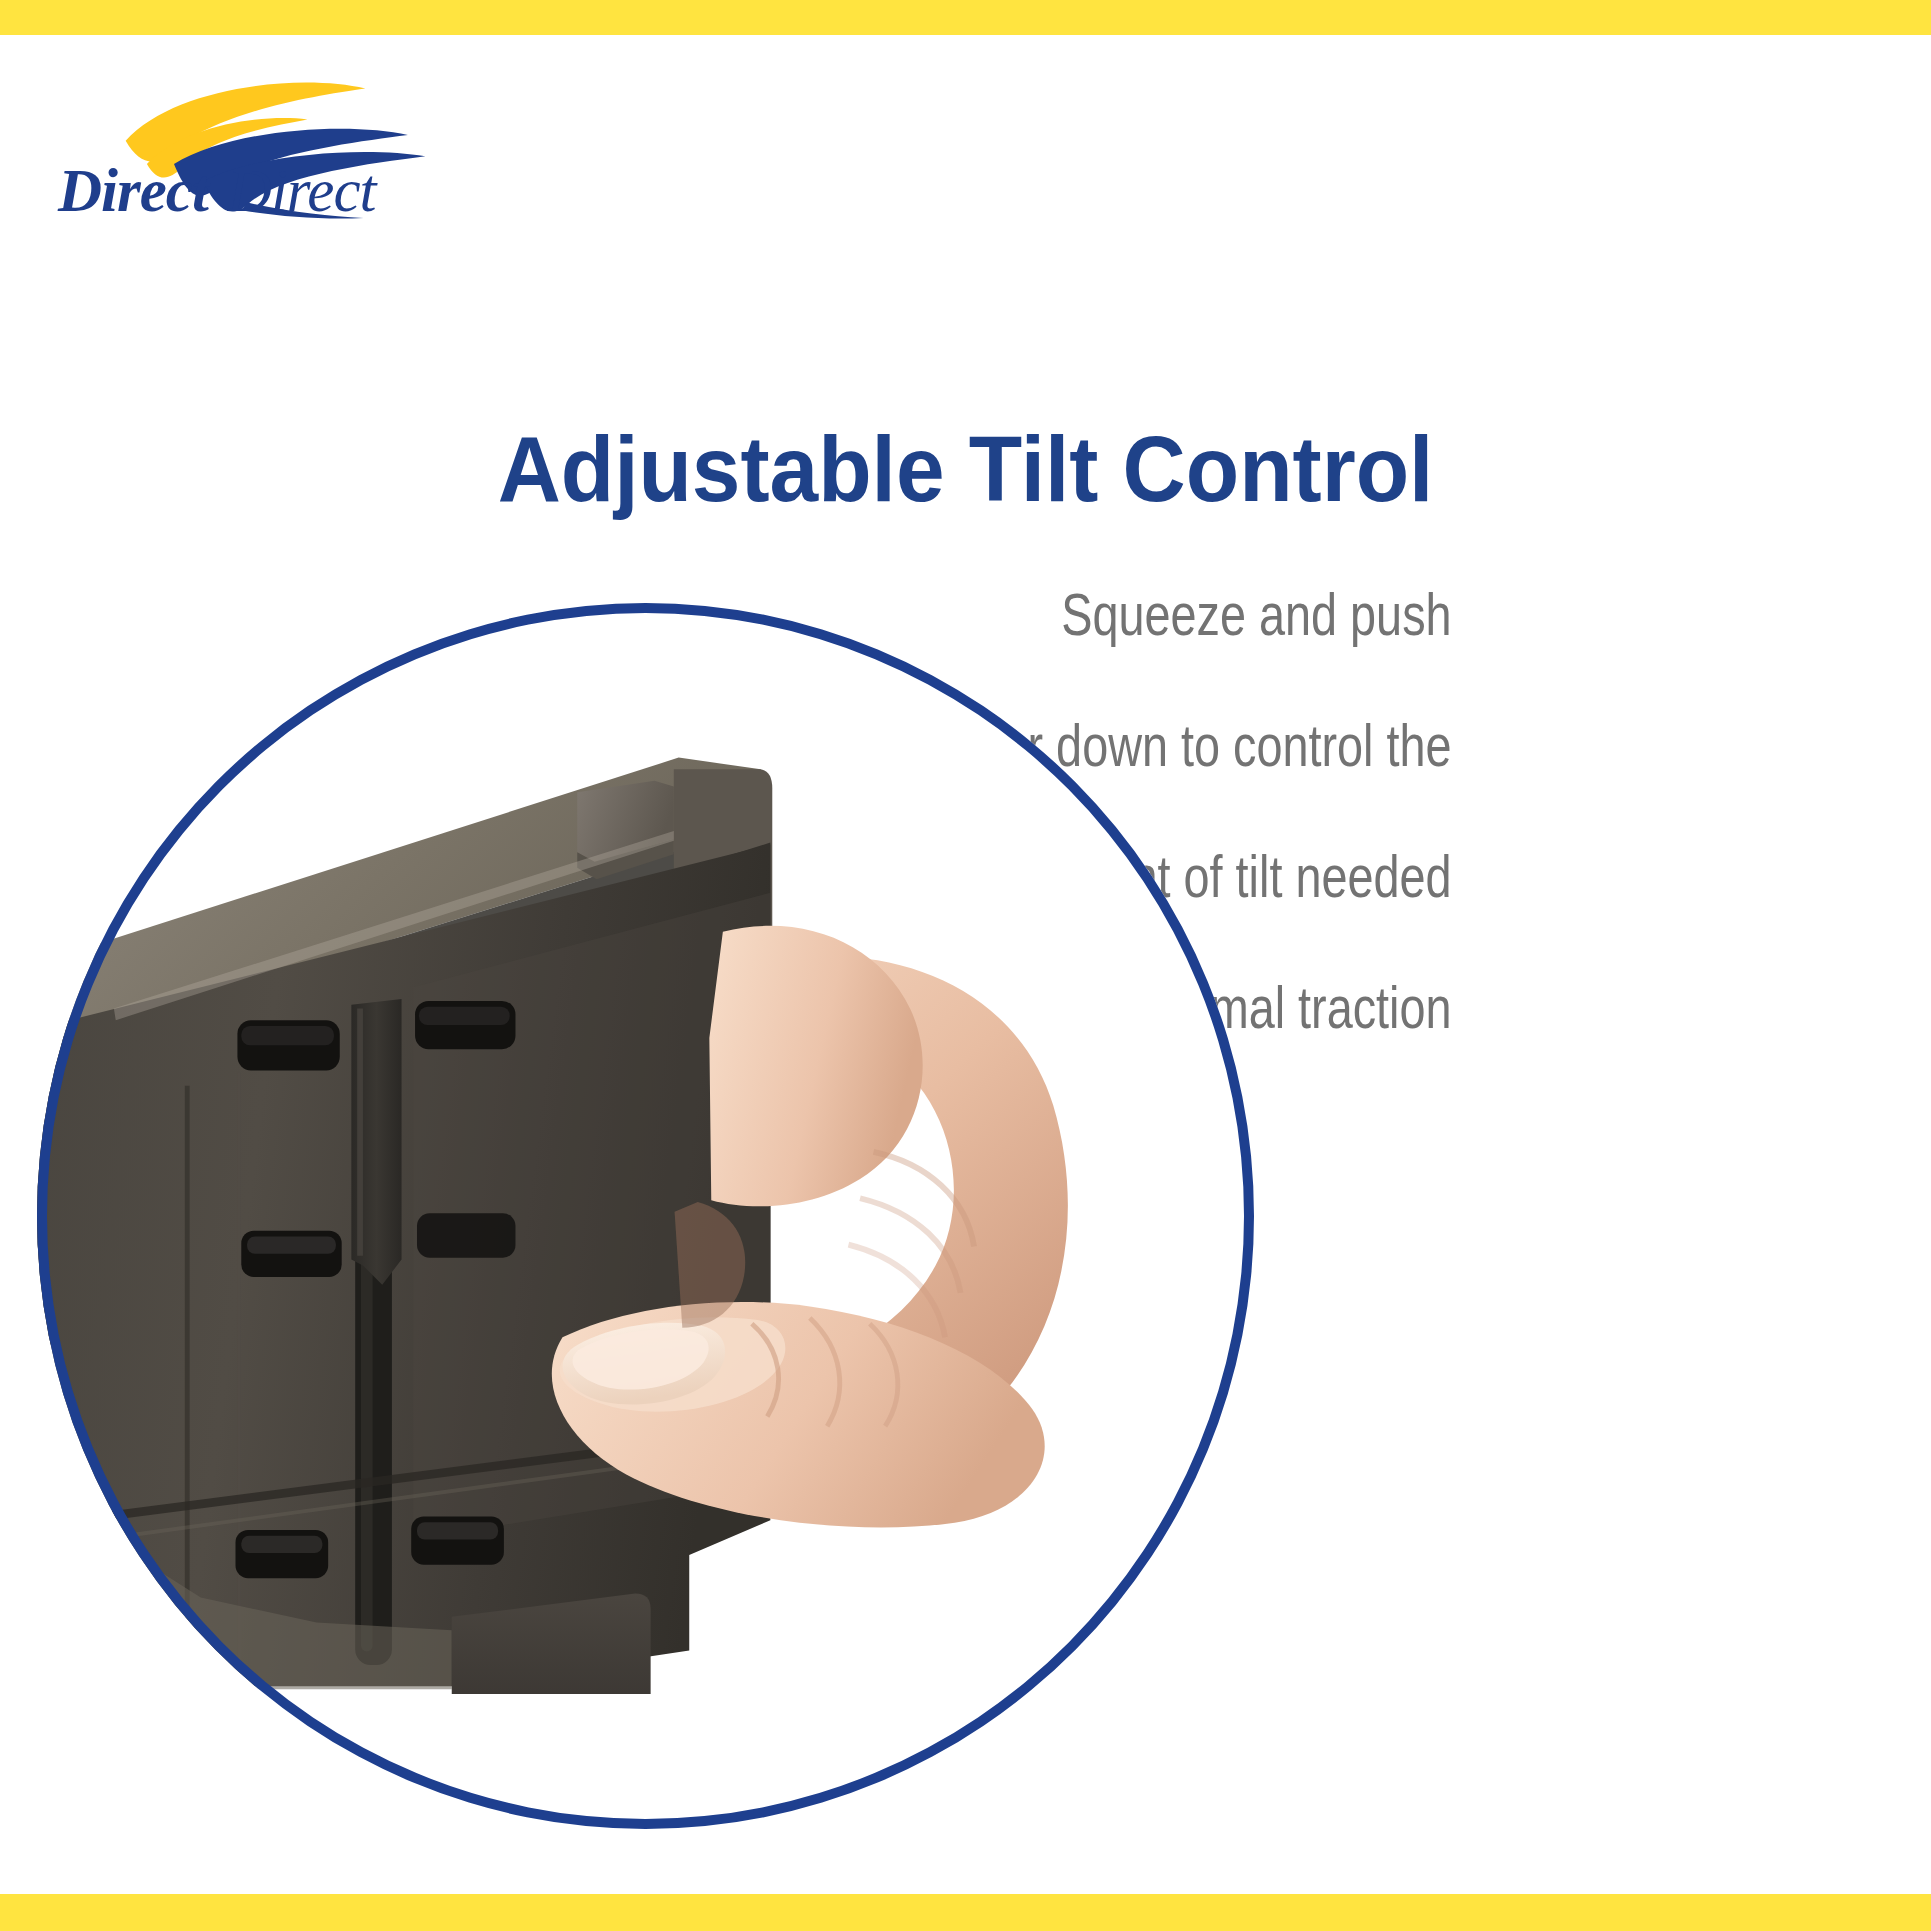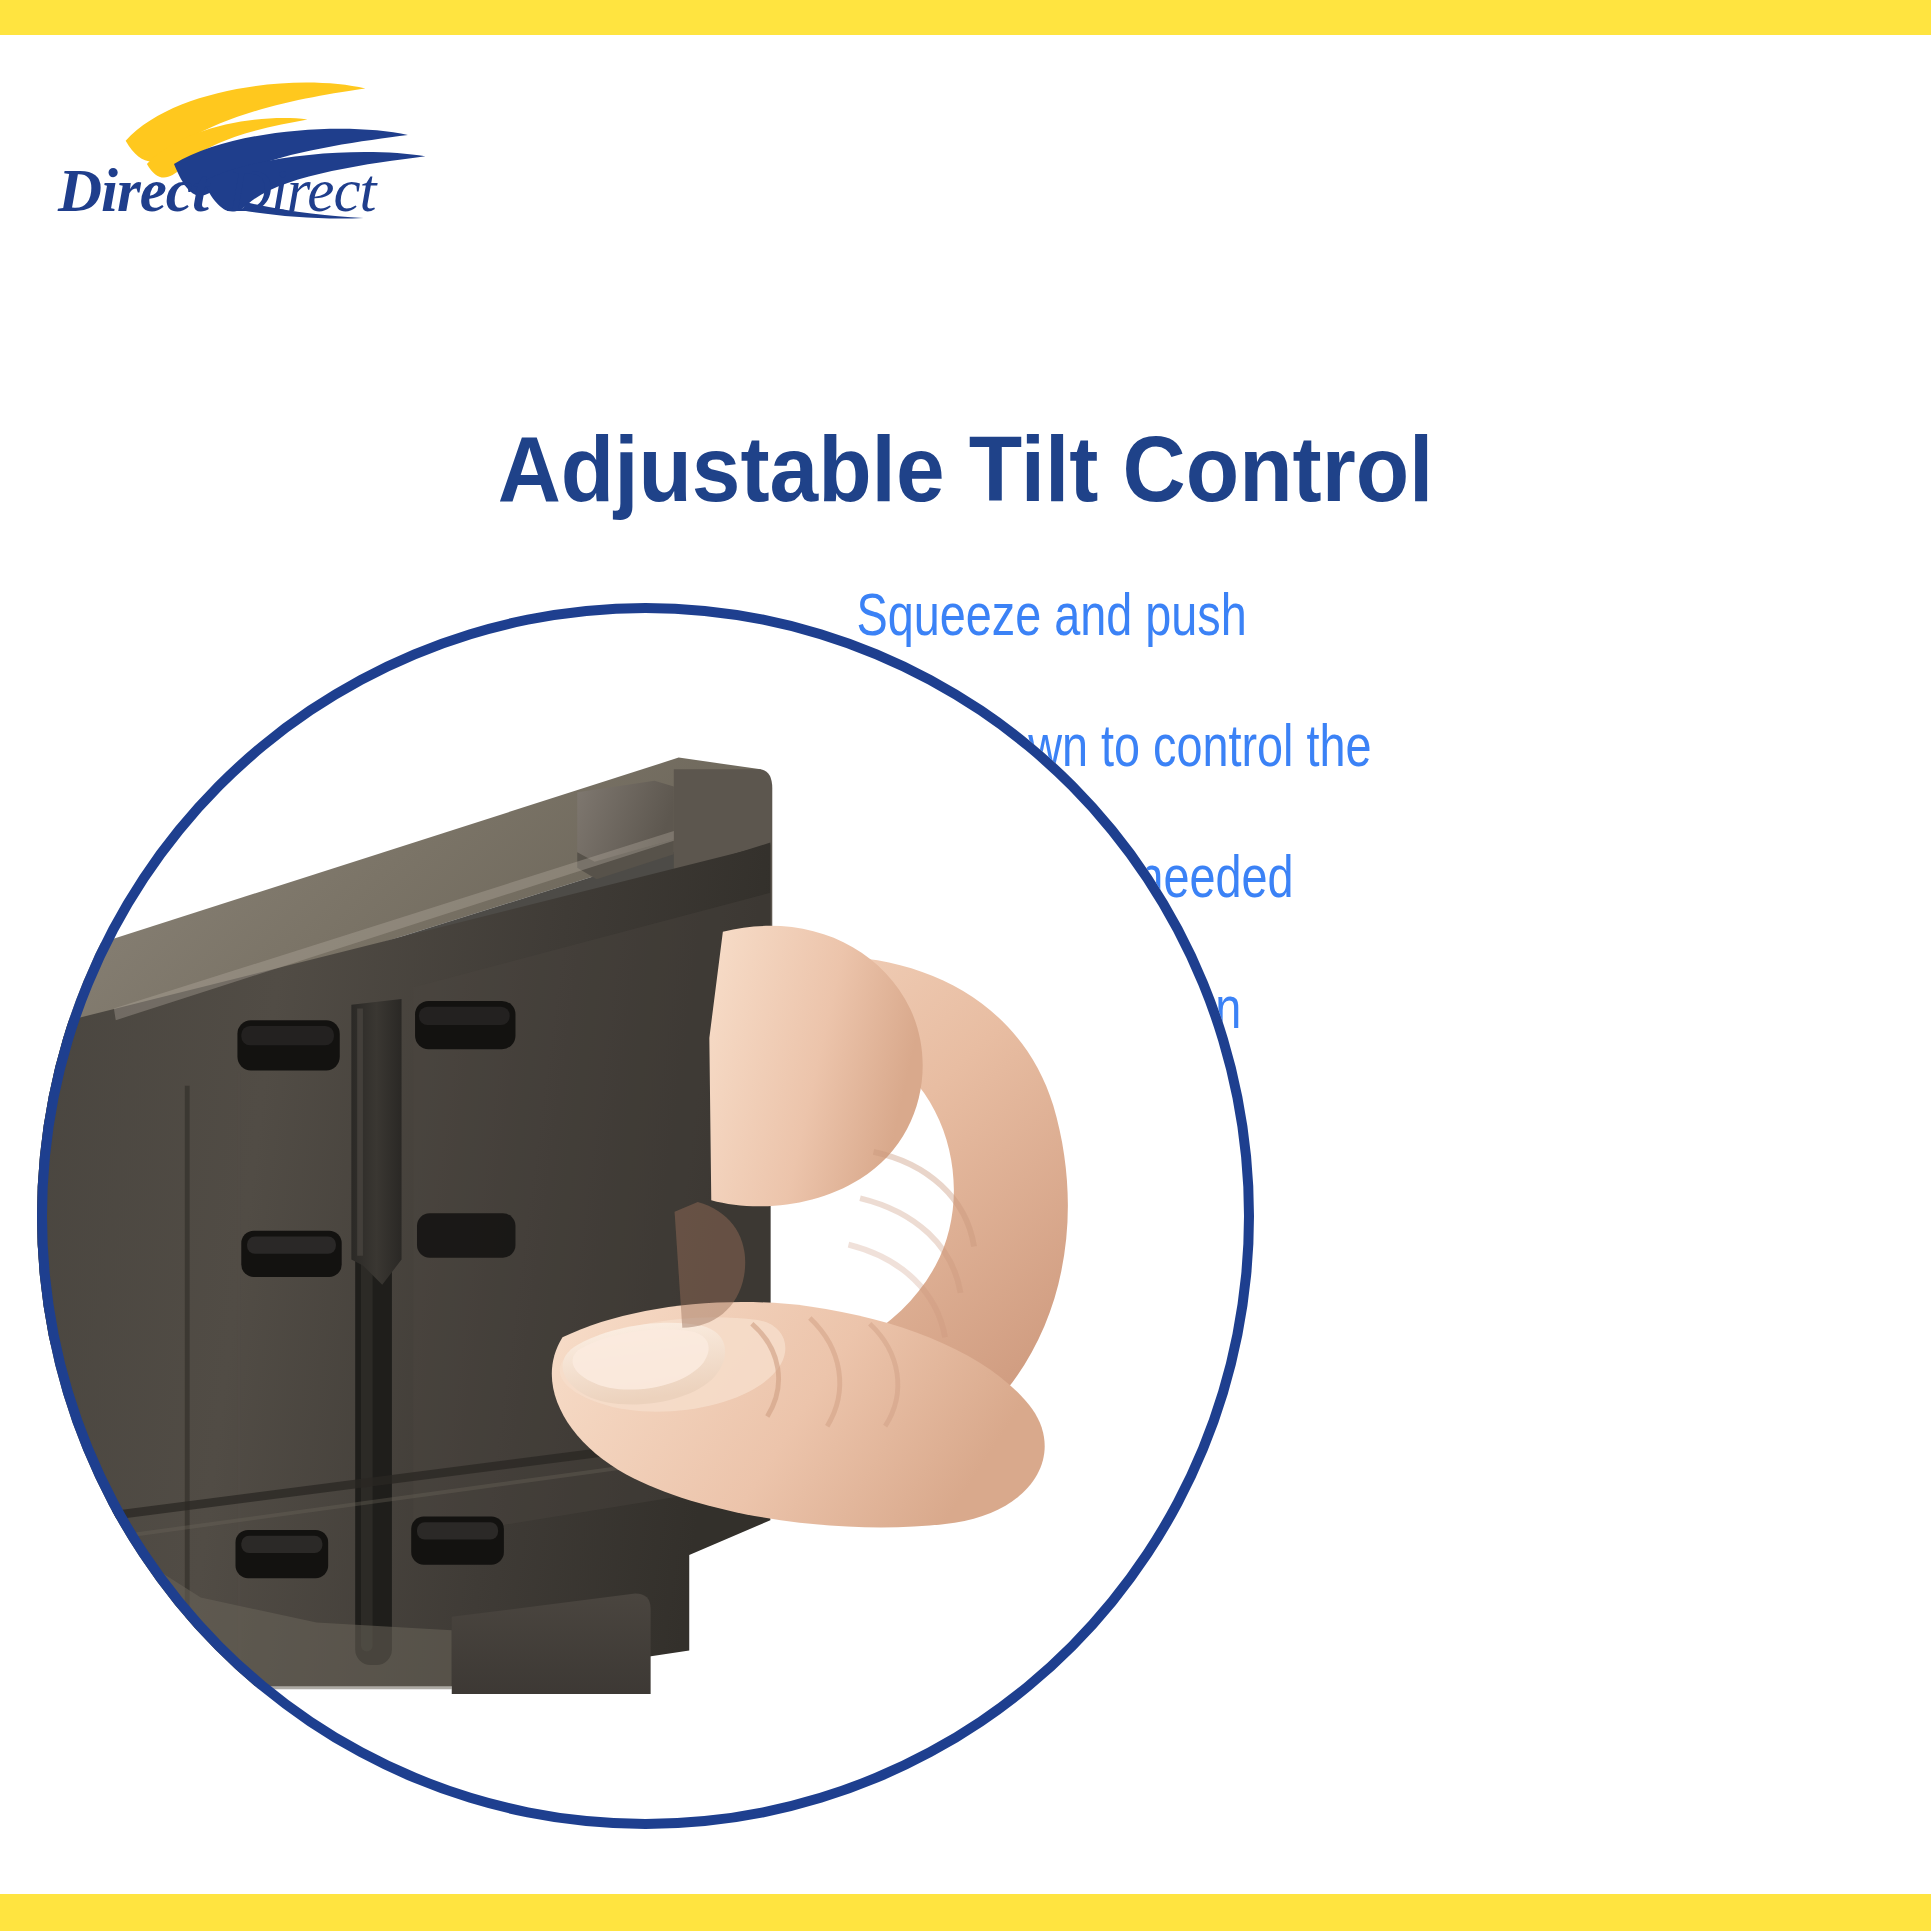--- a/index.html
+++ b/index.html
@@ -39,22 +39,22 @@
     color:#1F4289;
     letter-spacing:0px;
     line-height:1.05;
     transform:scaleX(0.94);
     white-space:nowrap;
   }
 
   
   .copy{
     position:absolute;left:1154px;top:585px;width:763px;
-    text-align:left;
-    color:#3b82f6;
+    text-align:right;
+    color:#737373;
     font-family:"Liberation Sans Narrow","Liberation Sans", sans-serif;
     font-size:60px;
     line-height:1.0;
     transform:translateX(-50%);
   }
   .copy .line{
     display:block;
     white-space:nowrap;
     margin-bottom:71px;
     transform:scaleX(0.78);

